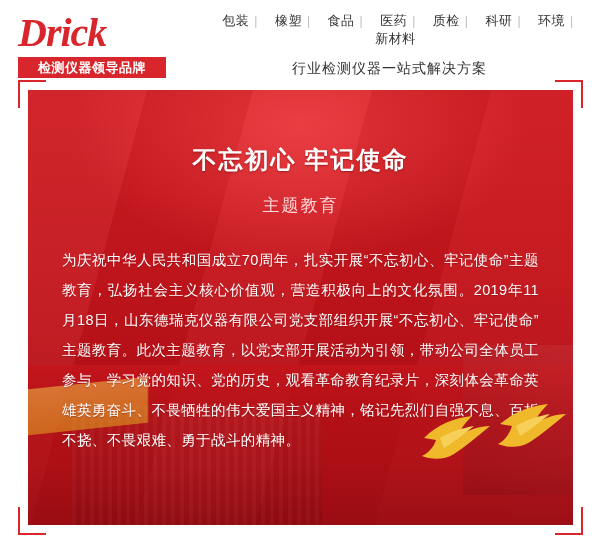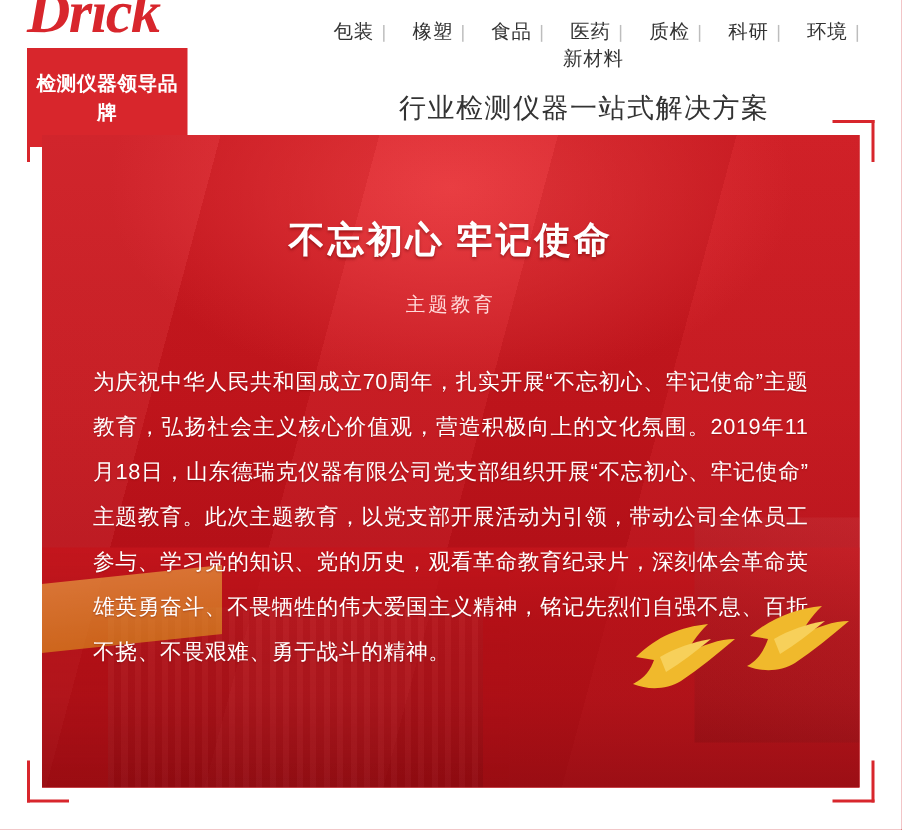--- a/index.html
+++ b/index.html
@@ -10,21 +10,21 @@
   body {
     width: 601px;
     height: 553px;
     font-family: "Liberation Sans", sans-serif;
     overflow: hidden;
   }
 
   
   .header {
     display: flex;
-    align-items: center;
+    align-items: flex-end;
     height: 78px;
     padding: 6px 0 0 0;
     box-sizing: border-box;
     gap: 30px;
   }
   .logo-block {
     width: 148px;
     flex: 0 0 148px;
     padding-left: 18px;
     box-sizing: border-box;
@@ -38,24 +38,24 @@
     color: #d8262c;
     letter-spacing: -1px;
   }
   .logo-tag {
     margin-top: 3px;
     background: #d8262c;
     color: #ffffff;
     font-size: 13px;
     line-height: 19px;
     text-align: center;
-    padding: 14px 3px;
+    padding: 1px 3px;
     letter-spacing: 0.5px;
     font-weight: bold;
-    width: 107px;
+    width: 148px;
     box-sizing: border-box;
   }
   .header-right {
     flex: 1 1 auto;
     padding-top: 12px;
     text-align: center;
   }
   .nav-line {
     font-size: 13px;
     color: #333333;
@@ -66,21 +66,21 @@
     padding: 0 5px;
     margin-left: 12px;
   }
   .nav-sep {
     display: inline-block;
     color: #bdbdbd;
     font-size: 12px;
   }
   .slogan {
     margin-top: 12px;
-    font-size: 18px;
+    font-size: 14px;
     color: #333333;
     letter-spacing: 1px;
   }
 
   
   .poster-wrap {
     position: relative;
     margin: 2px 18px 0 18px;
     height: 455px;
     box-sizing: border-box;
@@ -186,21 +186,21 @@
     font-family: "Liberation Serif", serif;
     font-weight: bold;
     font-size: 24px;
     letter-spacing: 2px;
     text-shadow: 0 1px 2px rgba(90,0,0,0.45);
   }
   .p-tag {
     margin-top: 18px;
     text-align: center;
     color: #ffd9d9;
-    font-size: 13px;
+    font-size: 17px;
     letter-spacing: 2px;
   }
   .p-body {
     margin-top: 28px;
     color: #ffffff;
     font-size: 14.5px;
     line-height: 30px;
     text-align: justify;
     letter-spacing: 0.4px;
     text-shadow: 0 1px 1px rgba(100,0,0,0.35);

